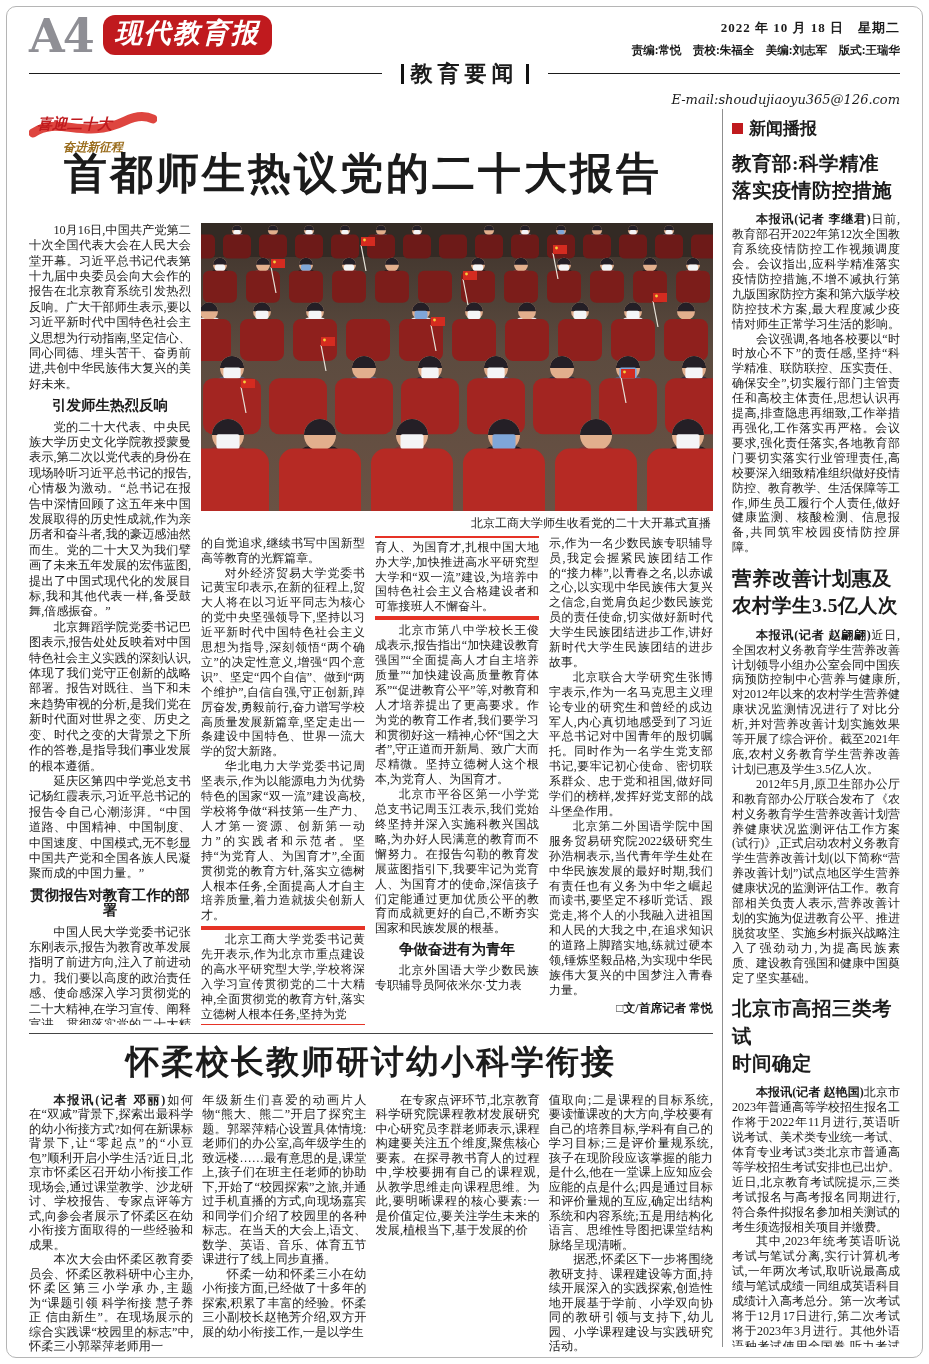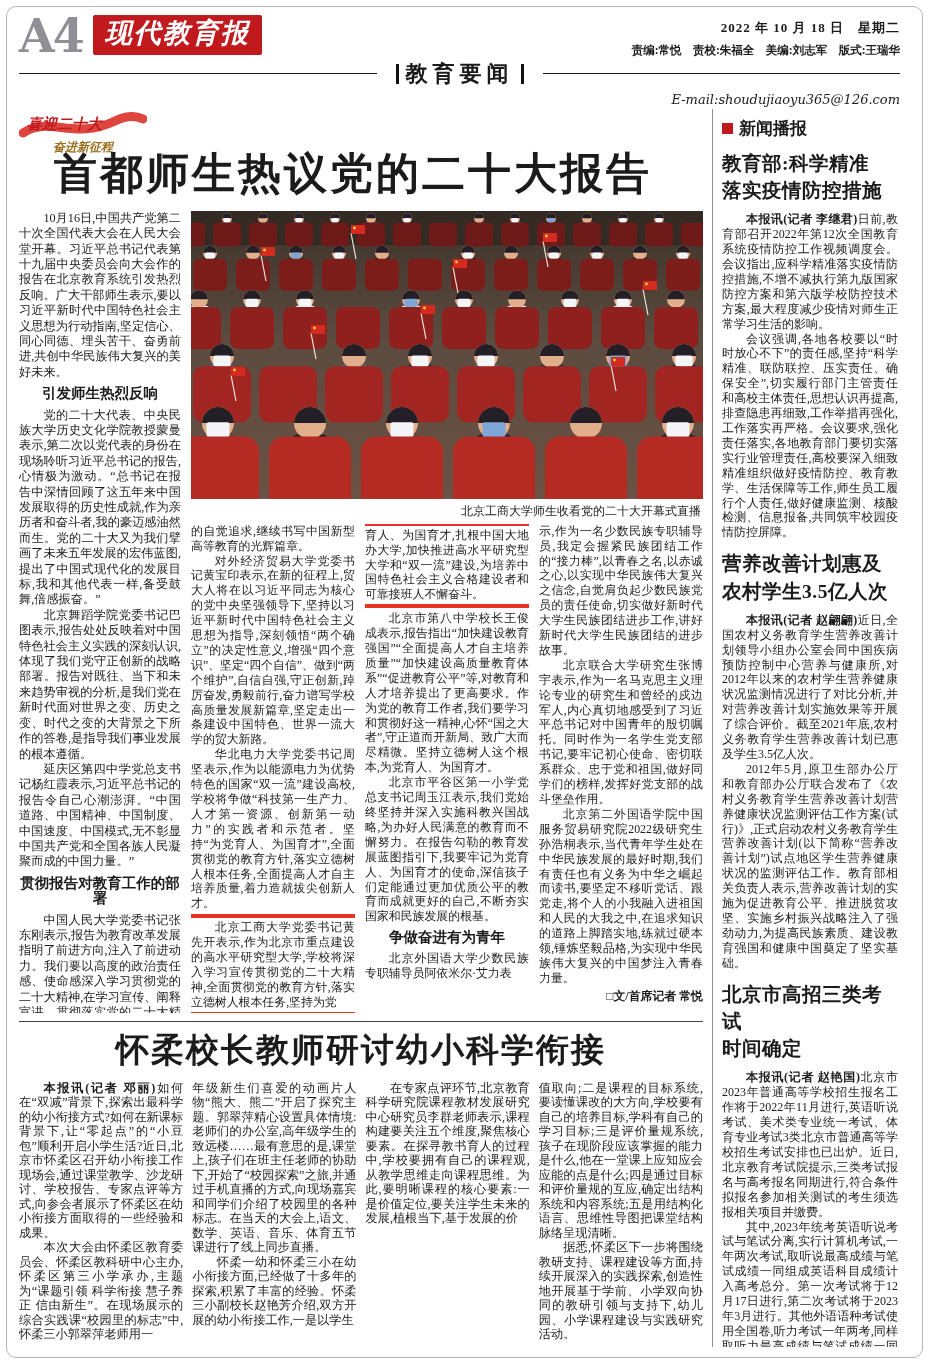--- a/index.html
+++ b/index.html
@@ -1,44 +1,44 @@
 <!DOCTYPE html>
 <html><head>
 <meta charset="utf-8">
 <style>
   html,body{margin:0;padding:0;width:929px;height:1364px;background:#fff;overflow:hidden;}
   .page{position:absolute;left:6px;top:6px;right:6px;bottom:6px;border:1px solid #b5b5b5;border-radius:10px;
-        background:#fff;box-sizing:border-box;padding:8px 22px 10px 12px;overflow:hidden;
+        background:#fff;box-sizing:border-box;padding:8px 22px 10px 22px;overflow:hidden;
         font-family:"Liberation Serif","DejaVu Serif",serif;color:#1b1b1b;}
   
   .hdr-top{display:flex;justify-content:space-between;align-items:flex-start;}
   .hdr-left{display:flex;align-items:flex-start;}
   .page-no{font-size:46px;font-weight:bold;color:#8f8f95;line-height:0.95;letter-spacing:-2px;font-family:"DejaVu Serif",serif;}
   .masthead{background:#c01a1e;color:#fff;font-size:27px;font-weight:bold;font-style:italic;
-            padding:4px 12px 6px;margin-left:10px;border-radius:2px;letter-spacing:2px;line-height:1.1;}
+            padding:4px 12px 6px;margin-left:10px;border-radius:12px;letter-spacing:2px;line-height:1.1;}
   .hdr-right{text-align:right;padding-top:4px;}
   .date-line{font-size:13px;font-weight:bold;letter-spacing:1px;}
   .editors-line{font-size:11.5px;font-weight:bold;margin-top:6px;}
   .rule-row{display:flex;align-items:center;margin-top:0px;}
   .rule{flex:1;height:1px;background:#1b1b1b;}
   .section-title-wrap{display:flex;align-items:center;padding:0 12px;}
   .tbar{width:3px;height:20px;background:#111;margin:0 7px;}
   .section-title{font-size:22px;font-weight:bold;letter-spacing:5px;}
   .email-row{text-align:right;font-size:13px;margin-top:3px;font-family:"DejaVu Serif",serif;font-style:italic;}
   
   .content{display:flex;margin-top:2px;}
   .main{width:684px;}
   .sidebar{width:176px;margin-left:9px;border-left:1px solid #8f8f8f;padding-left:9px;height:1238px;overflow:hidden;}
   
   .headline-wrap{position:relative;height:94px;}
   .ribbon{position:absolute;left:0;top:-2px;width:128px;height:50px;}
   .headline{position:absolute;left:0;right:16px;bottom:0;text-align:center;font-size:43px;font-weight:900;
             letter-spacing:3px;white-space:nowrap;}
   
-  .body-grid{display:flex;height:802px;overflow:hidden;margin-top:8px;}
+  .body-grid{display:flex;height:802px;overflow:hidden;margin-top:20px;}
   .col{font-size:12.2px;line-height:15.4px;text-align:justify;overflow:hidden;}
   .col1{width:162px;margin-right:10px;height:802px;}
   .right-block{width:512px;}
   .photo-box{width:512px;height:288px;overflow:hidden;background:#4a3c33;}
   .caption{text-align:right;font-size:12px;padding:4px 2px 4px 0;color:#222;}
   .cols3{display:flex;height:492px;overflow:hidden;}
   .cols3 .colx{flex:1;font-size:11.9px;line-height:14.9px;text-align:justify;overflow:hidden;}
   .cols3 .colx + .colx{margin-left:10px;}
   p{margin:0;text-indent:2em;}
   p.cont{text-indent:0;}

